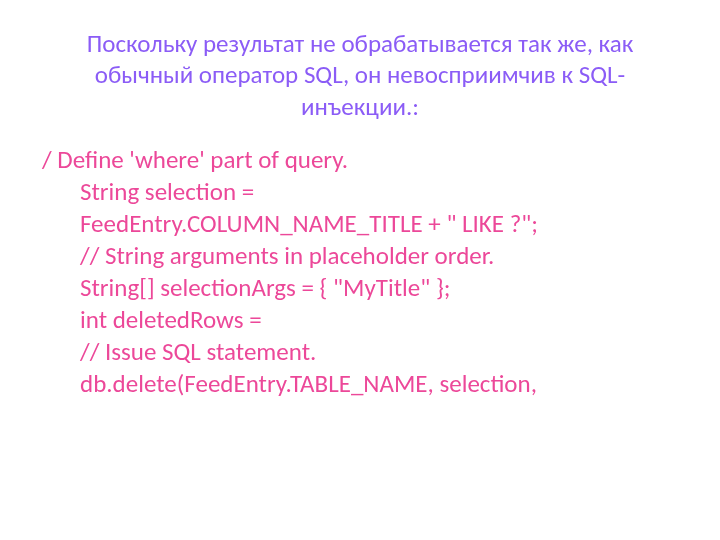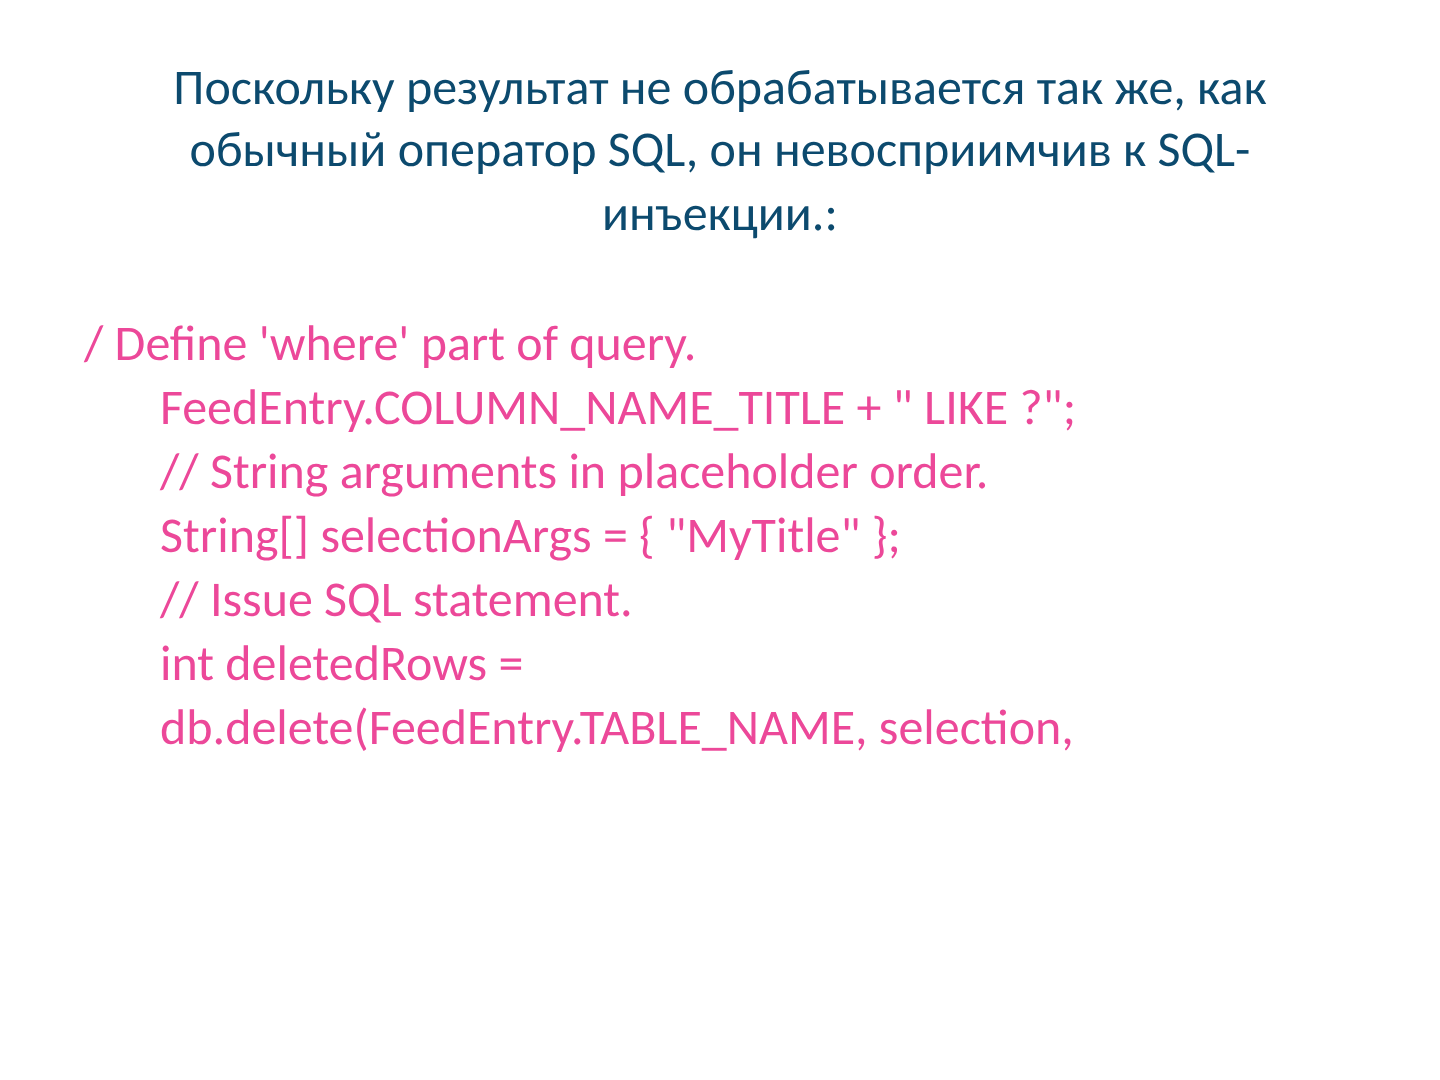--- a/index.html
+++ b/index.html
@@ -8,22 +8,22 @@
       height: 540px;
       background: #ffffff;
       font-family: Calibri, 'Segoe UI', Arial, sans-serif;
       padding: 28px 42px;
       color: #000000;
     }
     .heading {
       text-align: center;
       font-size: 25px;
       line-height: 1.25;
-      color: #0c4a6e;
-      margin-bottom: 34px;
+      color: #8b5cf6;
+      margin-bottom: 22px;
       font-weight: 400;
     }
     .code-block {
       font-size: 25px;
       line-height: 1.28;
       color: #ec4899;
     }
     .code-line-first {
       padding-left: 0;
     }
@@ -31,19 +31,20 @@
       padding-left: 38px;
     }
   </style>
 </head>
 <body>
 
 <div class="heading">Поскольку результат не обрабатывается так же, как обычный оператор SQL, он невосприимчив к SQL-инъекции.:</div>
 
 <div class="code-block">
   <div class="code-line-first">/ Define 'where' part of query.</div>
+  <div class="code-line-indent">String selection =</div>
   <div class="code-line-indent">FeedEntry.COLUMN_NAME_TITLE + " LIKE ?";</div>
   <div class="code-line-indent">// String arguments in placeholder order.</div>
   <div class="code-line-indent">String[] selectionArgs = { "MyTitle" };</div>
+  <div class="code-line-indent">int deletedRows =</div>
   <div class="code-line-indent">// Issue SQL statement.</div>
-  <div class="code-line-indent">int deletedRows =</div>
   <div class="code-line-indent">db.delete(FeedEntry.TABLE_NAME, selection,</div>
 </div>
 
 </body></html>

